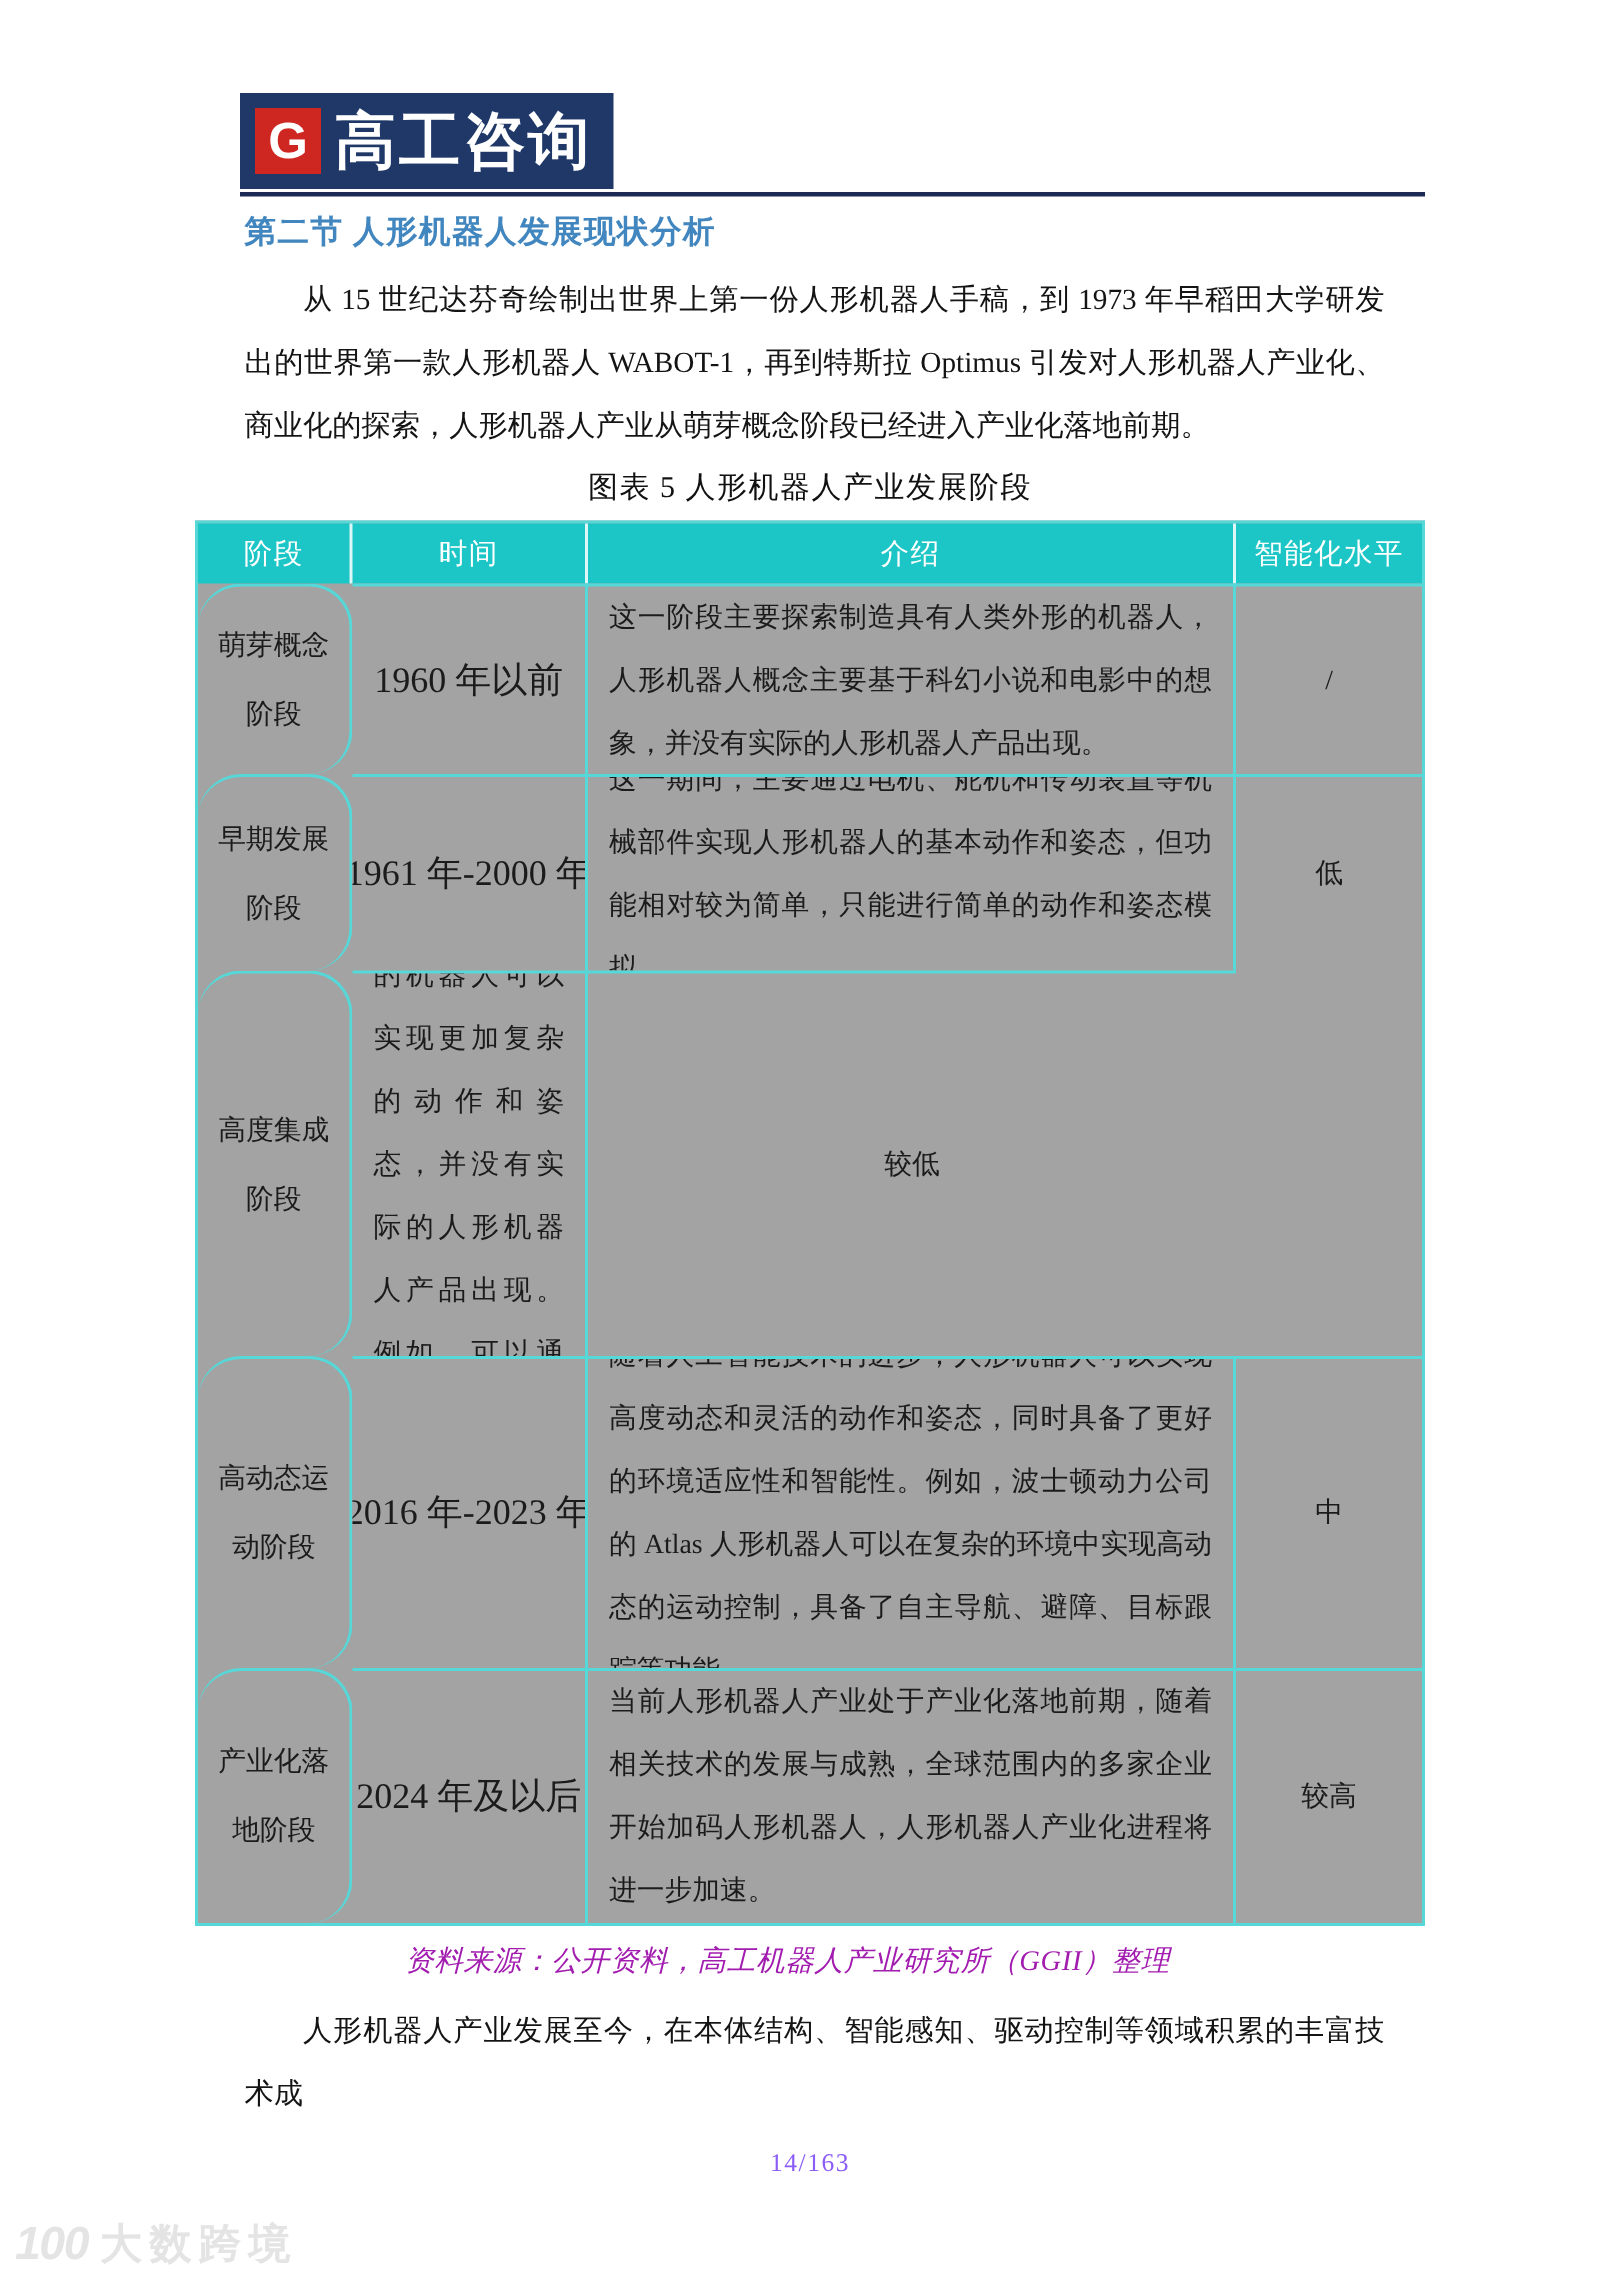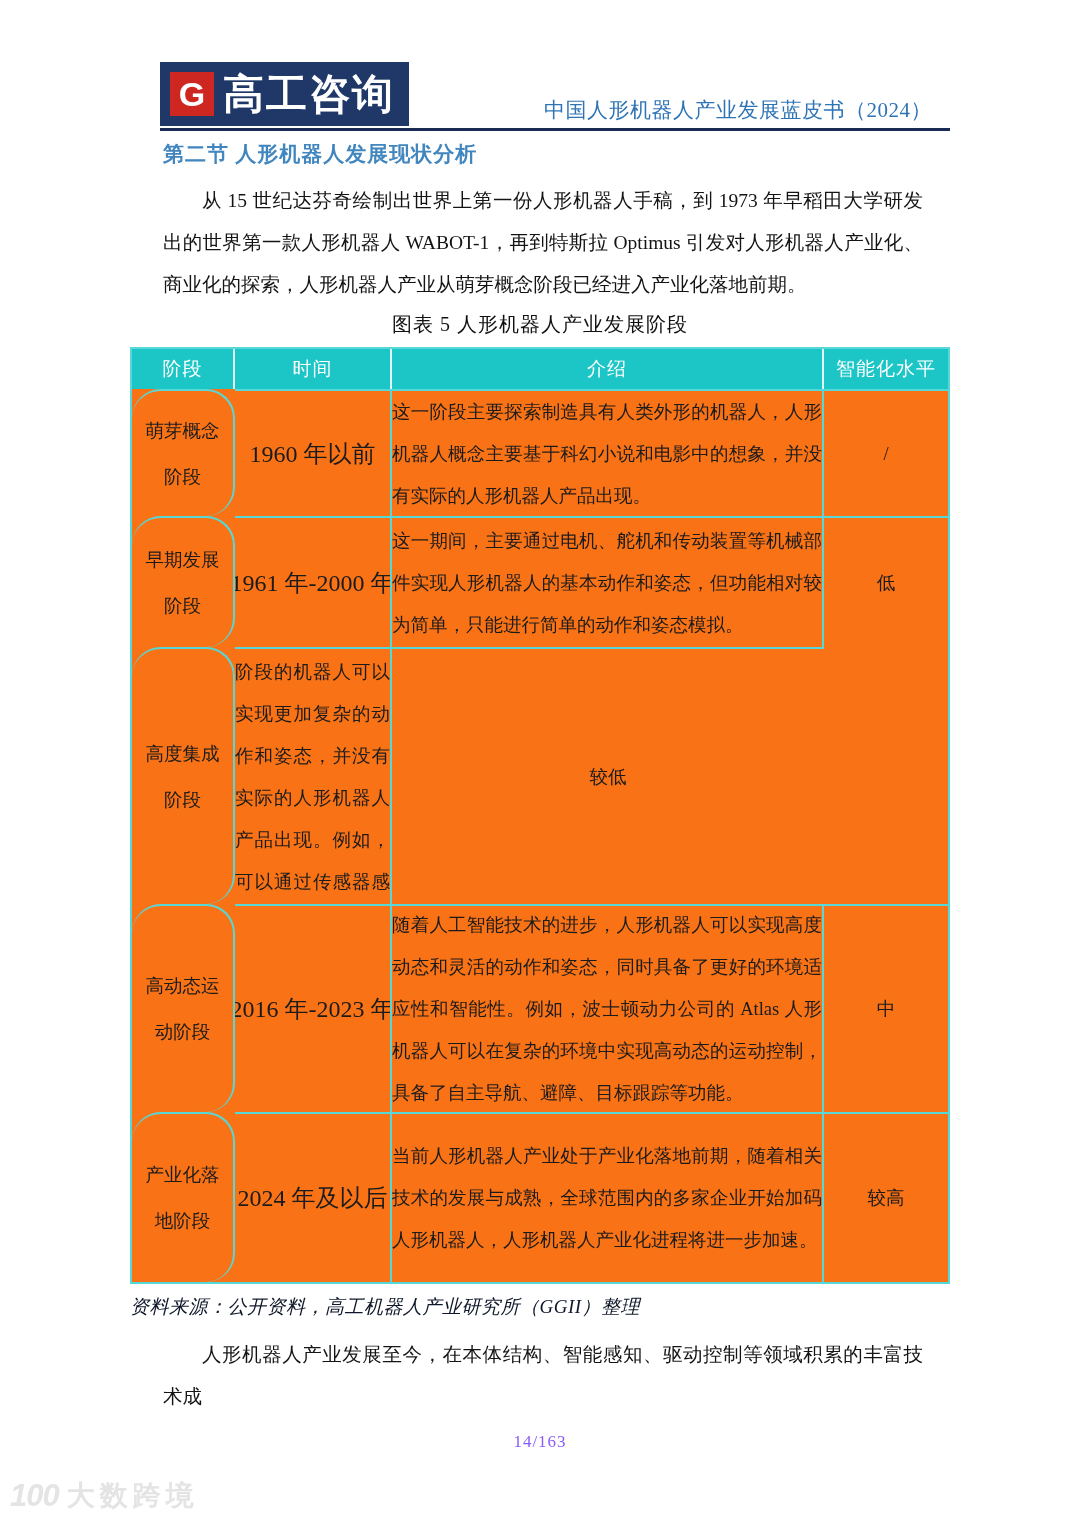--- a/index.html
+++ b/index.html
@@ -47,48 +47,48 @@
   .para-intro { top:180px; }
   .para-after { top:1334px; }
 
   
   .tbl-title {
     position:absolute; left:130px; top:311px; width:820px;
     text-align:center; font-size:20px; color:#111; letter-spacing:1px;
   }
   .tbl {
     position:absolute; left:130px; top:347px; width:820px;
-    border:2px solid #56D8D8; background:#f97316;
+    border:2px solid #56D8D8; background:#a3a3a3;
   }
   .thead, .trow { display:grid; grid-template-columns:103px 157px 432px 124px; }
   .thead { background:#1CC6C6; height:40px; }
   .th {
     color:#fff; font-size:19px; display:flex; align-items:center;
     justify-content:center; border-right:2px solid rgba(255,255,255,0.85);
     letter-spacing:1px;
   }
   .th:last-child { border-right:none; }
   .td {
     border-right:2px solid #56D8D8; border-top:2px solid #56D8D8;
     display:flex; align-items:center; justify-content:center;
     font-size:18.5px; line-height:42px; text-align:center; overflow:hidden;
     color:#1b1b1b;
   }
   .td:last-child { border-right:none; }
   .td.stage { padding:0 6px; line-height:46px;border-radius:29px; }
   .td.time  { white-space:nowrap; font-size:24px; }
   .td.desc  {
-    justify-content:flex-start; text-align:justify; padding:2px 0;font-family:Liberation Serif, serif;
+    justify-content:flex-start; text-align:justify; padding:2px 14px;font-family:Liberation Serif, serif;
   }
   .r1 { height:127px; } .r2 { height:131px; } .r3 { height:257px; }
   .r4 { height:208px; } .r5 { height:170px; }
 
   .source-note {
     position:absolute; left:130px; top:1294px; width:790px;
-    text-align:left; font-style:italic; font-size:19px; color:#0f172a;
+    text-align:center; font-style:italic; font-size:19px; color:#a21caf;
     letter-spacing:0.5px;
   }
 
   
   .page-num {
     position:absolute; left:0; top:1432px; width:1080px; text-align:center;
     font-size:17px; color:#8b5cf6; letter-spacing:1px;
   }
   .watermark {
     position:absolute; left:10px; top:1480px; display:flex;
@@ -105,21 +105,20 @@
 </style>
 </head>
 <body>
 
 <div class="page">
 
   <div class="logo">
     <span class="logo-g">G</span>
     <span class="logo-txt">高工咨询</span>
   </div>
-  <div class="doc-title">中国人形机器人产业发展蓝皮书（2024）</div>
   <div class="header-rule"></div>
 
   <div class="section-heading">第二节 人形机器人发展现状分析</div>
   <div class="para para-intro">从 15 世纪达芬奇绘制出世界上第一份人形机器人手稿，到 1973 年早稻田大学研发出的世界第一款人形机器人 WABOT-1，再到特斯拉 Optimus 引发对人形机器人产业化、商业化的探索，人形机器人产业从萌芽概念阶段已经进入产业化落地前期。</div>
 
   <div class="tbl-title">图表 5  人形机器人产业发展阶段</div>
 
   <div class="tbl">
     <div class="thead">
       <div class="th">阶段</div>

